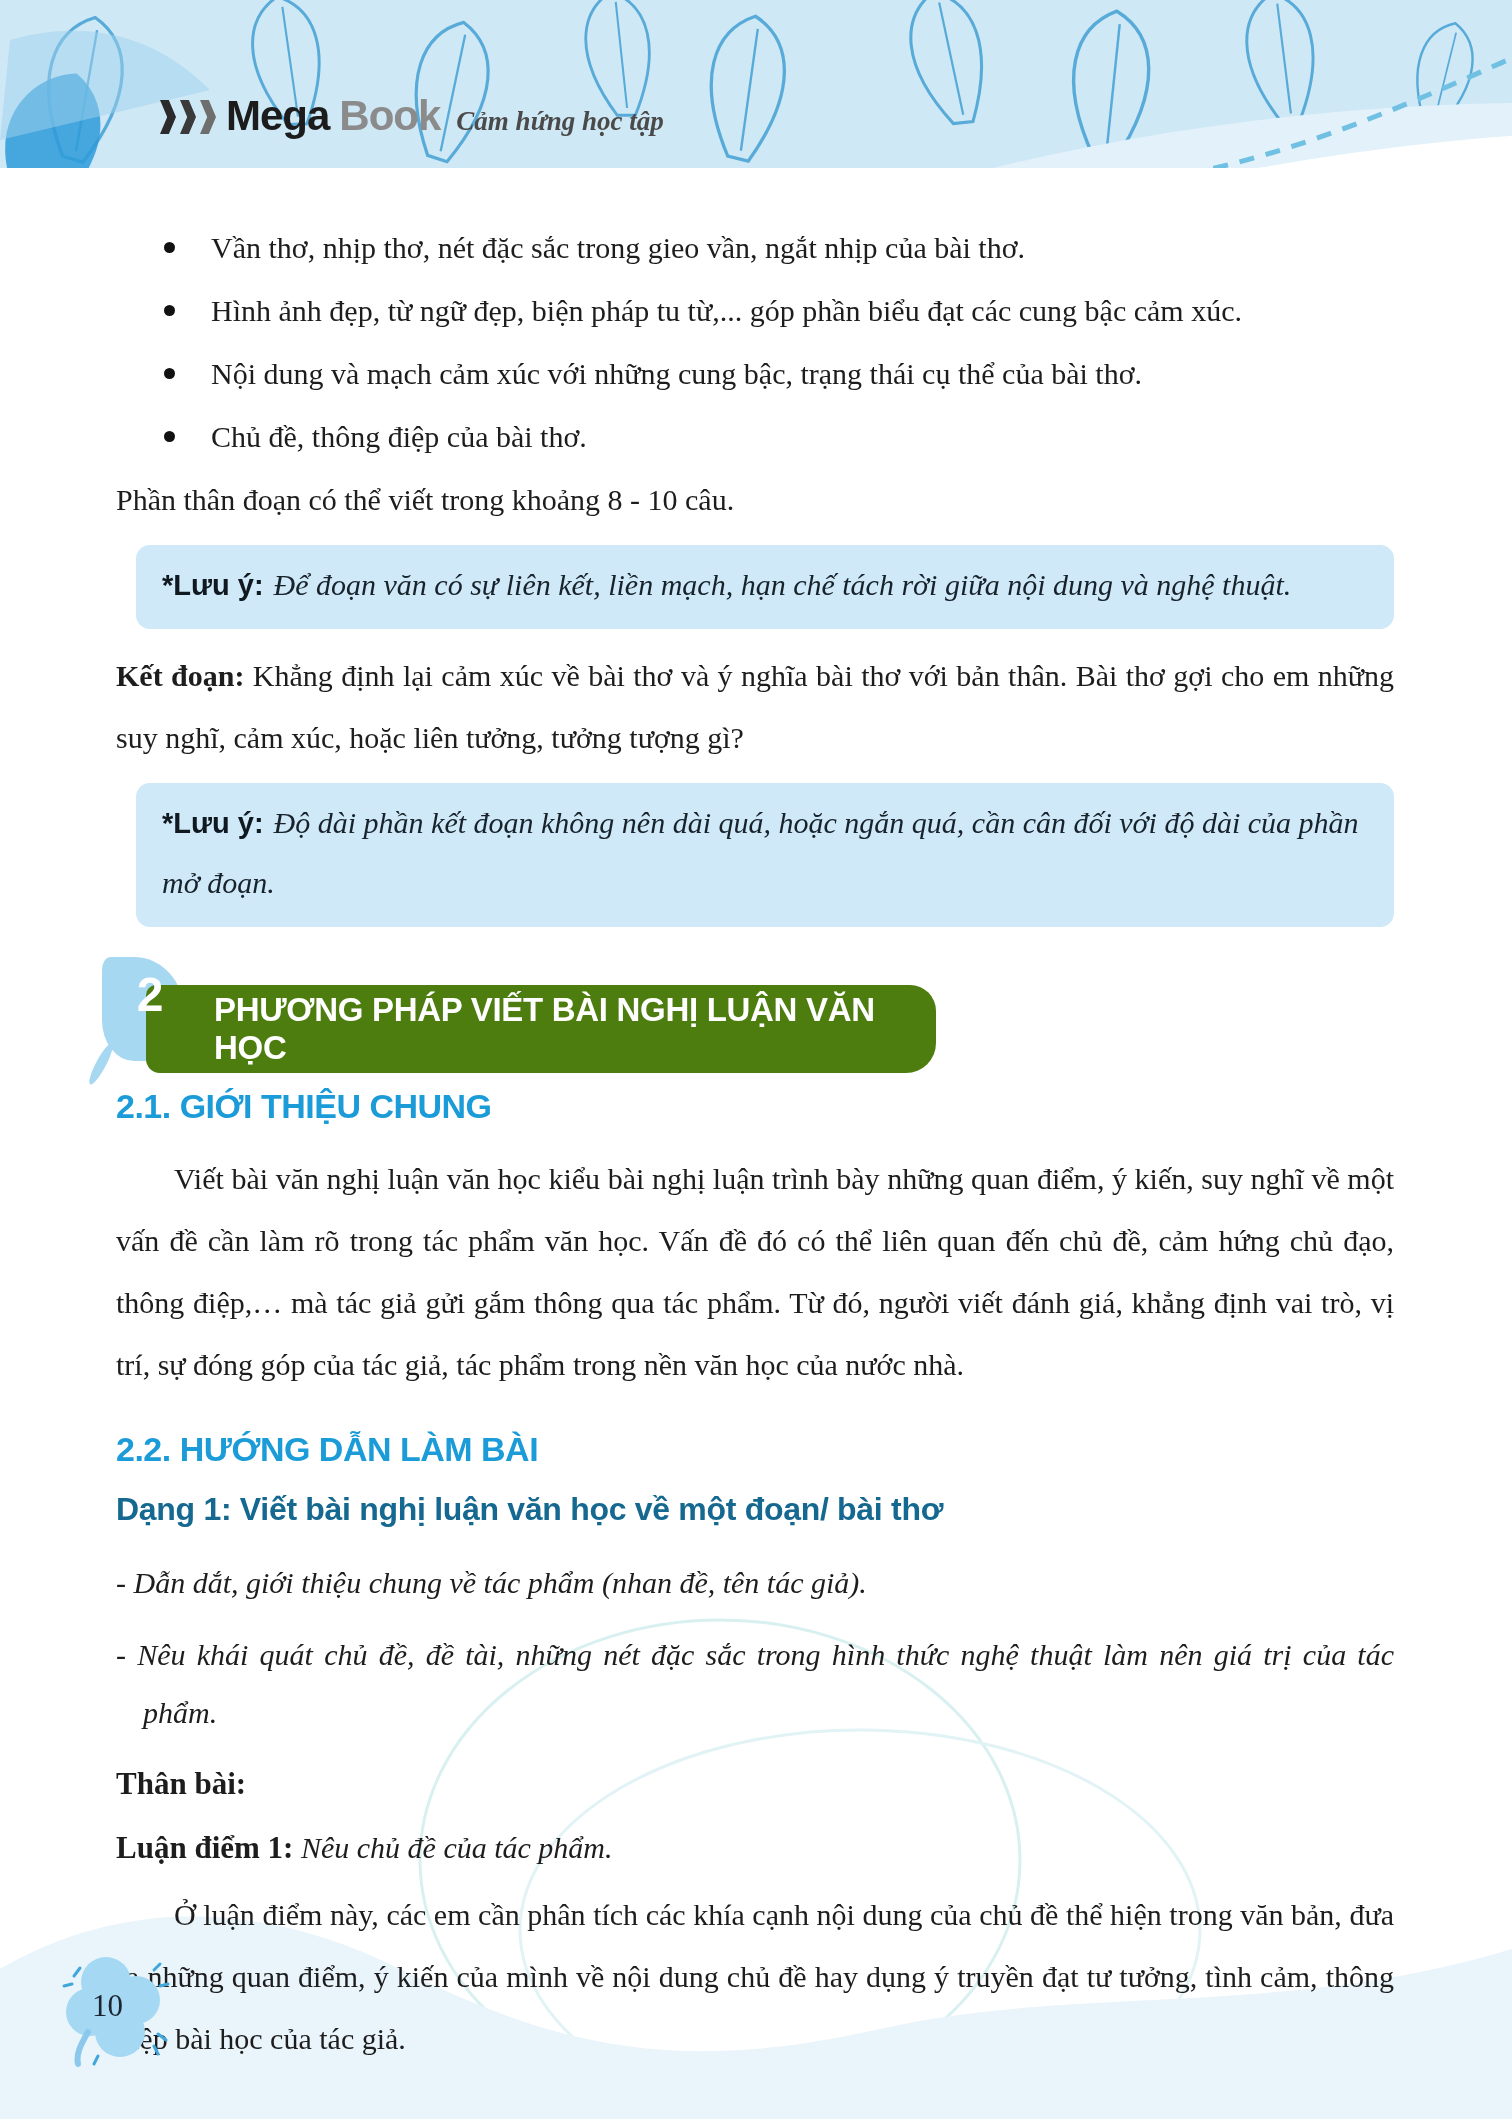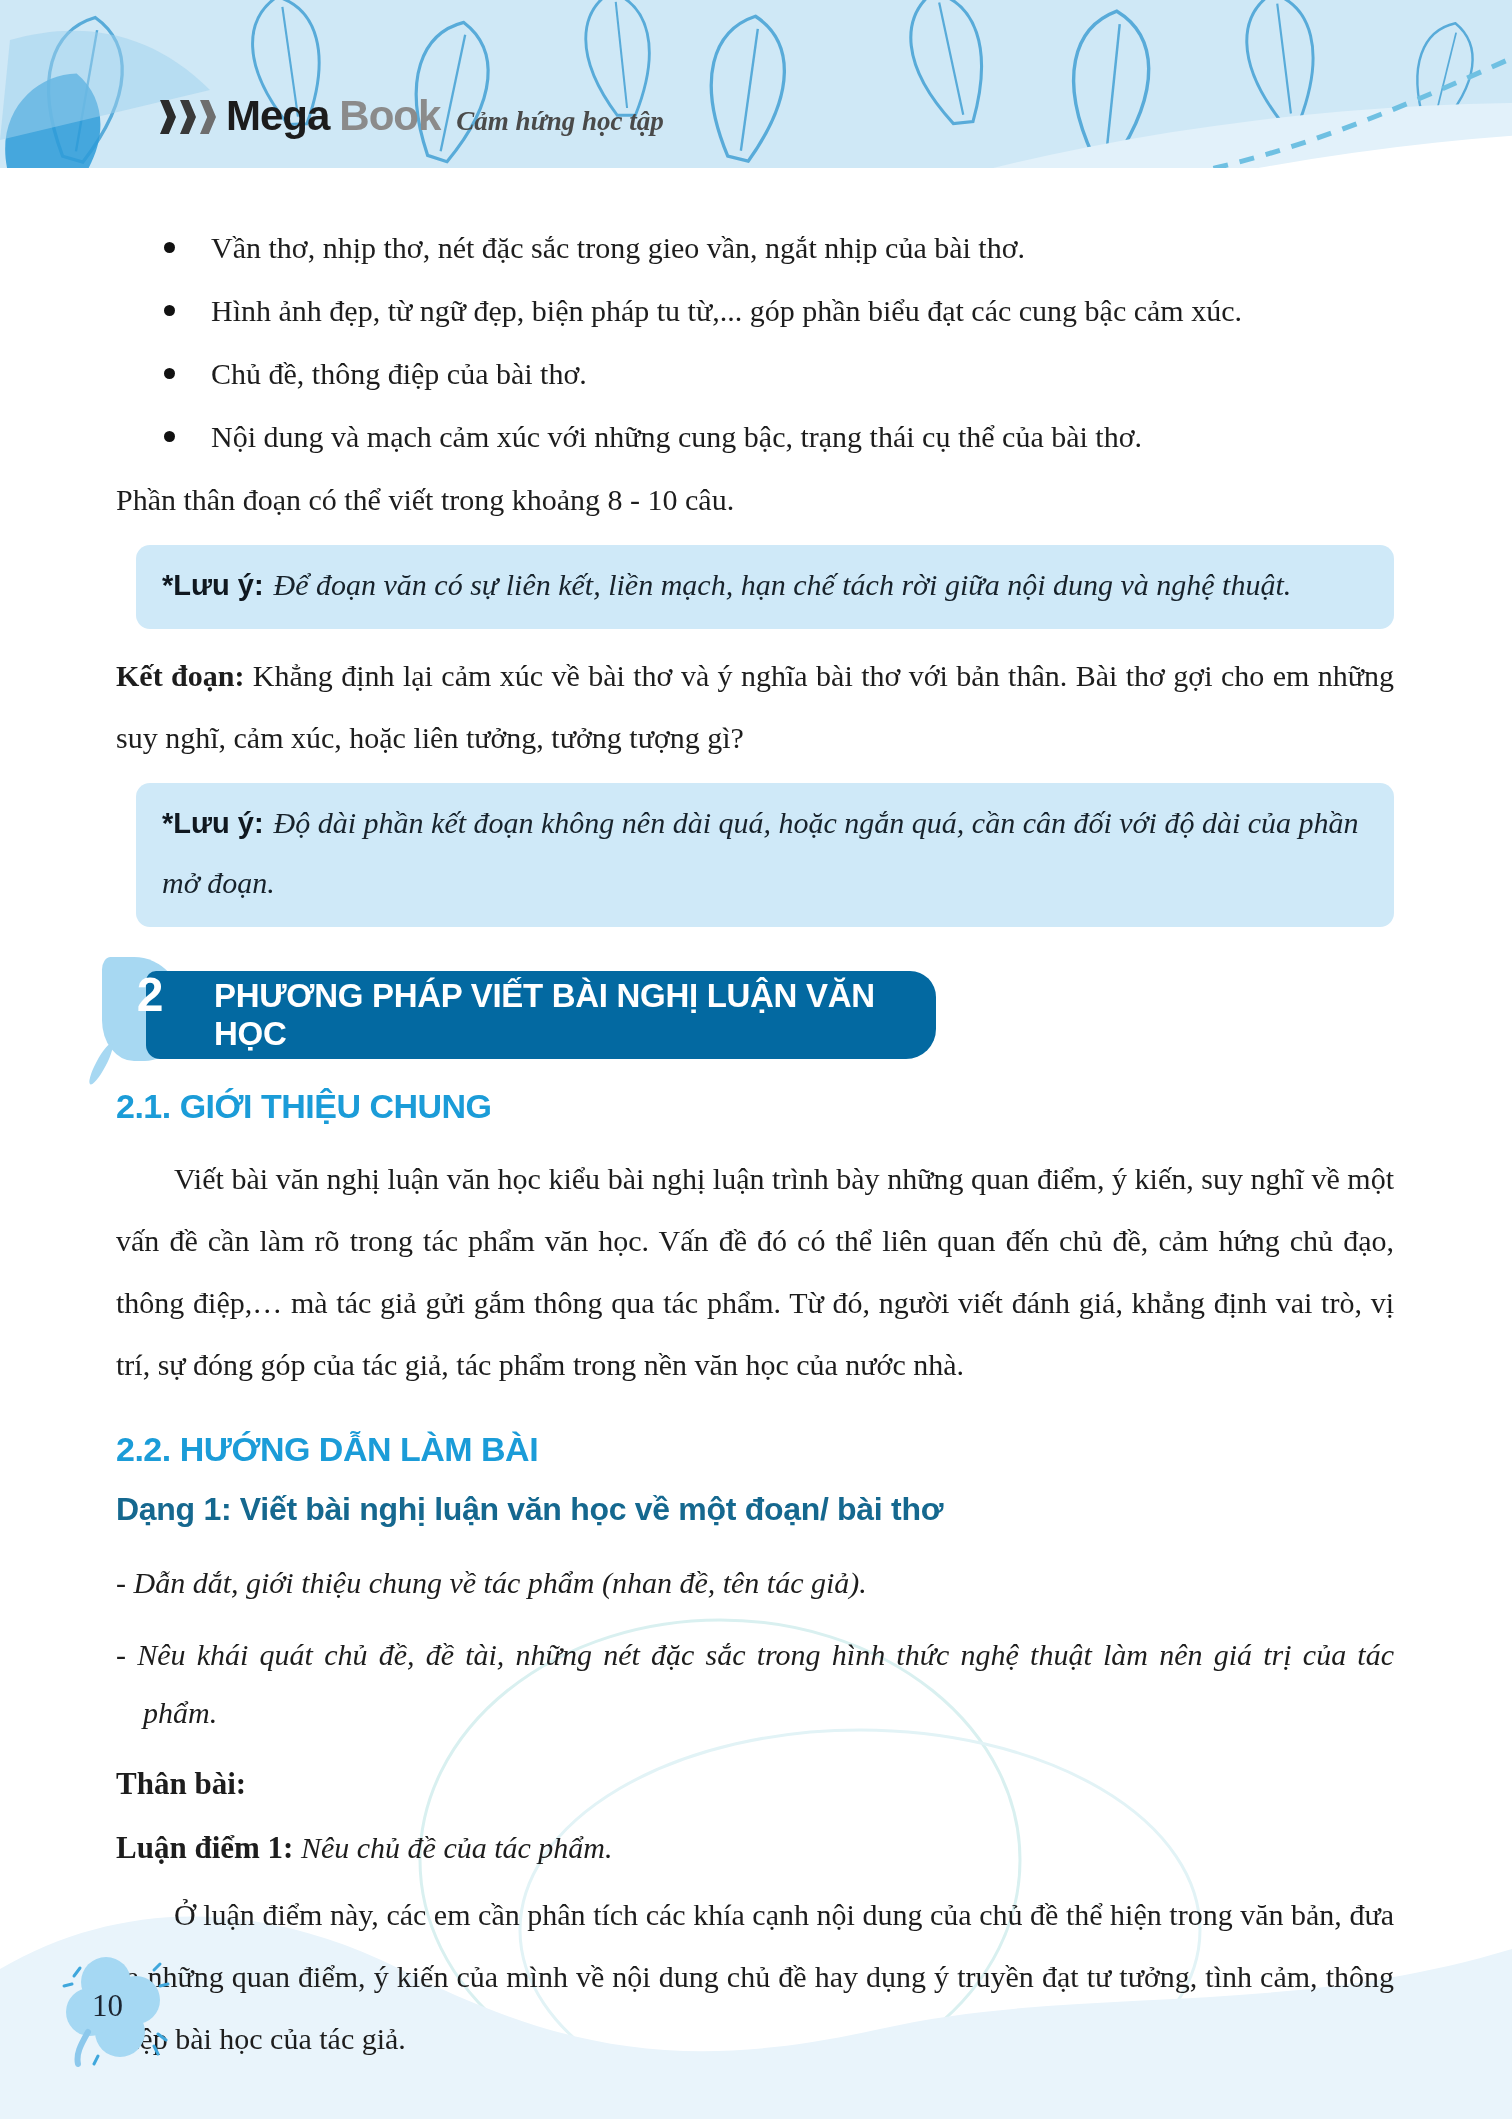--- a/index.html
+++ b/index.html
@@ -48,21 +48,21 @@
   .indent { text-indent:58px; }
 
   
   .sec-banner { position:relative; margin:30px 0 18px -14px; height:112px; }
   .sec-leaf { position:absolute; left:0; top:0; width:82px; height:104px; background:#a7d8f2;
     border-radius:12% 70% 55% 45% / 14% 60% 55% 45%; }
   .sec-leaf::after { content:""; position:absolute; left:-6px; bottom:-26px; width:10px; height:46px;
     background:#a7d8f2; border-radius:50%; transform:rotate(28deg); }
   .sec-num { position:absolute; left:18px; top:10px; width:60px; text-align:center; color:#ffffff;
     font-family:"Liberation Sans","DejaVu Sans",sans-serif; font-weight:700; font-size:48px; z-index:3; }
-  .sec-bar { position:absolute; left:44px; top:14px; height:88px; width:790px; background:#0369a1;
+  .sec-bar { position:absolute; left:44px; top:28px; height:88px; width:790px; background:#4d7c0f;
     border-radius:10px 26px 30px 14px 
     ; z-index:2; display:flex; align-items:center; padding-left:68px; }
   .sec-bar span { color:#ffffff; font-family:"Liberation Sans","DejaVu Sans",sans-serif;
     font-weight:700; font-size:33px; letter-spacing:-0.3px; }
 
   .h-cyan { color:#1b9cd8; font-family:"Liberation Sans","DejaVu Sans",sans-serif;
     font-weight:700; font-size:34px; letter-spacing:-0.5px; margin:26px 0 22px 0; }
   .h-dang { color:#15688f; font-family:"Liberation Sans","DejaVu Sans",sans-serif;
     font-weight:700; font-size:32px; letter-spacing:-0.3px; margin:10px 0 26px 0; }
   .h-bold-serif { font-weight:700; font-size:31px; margin:16px 0 14px 0; }
@@ -129,25 +129,25 @@
     <li>
         <span class="bdot"></span>
         <span>Vần thơ, nhịp thơ, nét đặc sắc trong gieo vần, ngắt nhịp của bài thơ.</span>
       </li>
     <li>
         <span class="bdot"></span>
         <span>Hình ảnh đẹp, từ ngữ đẹp, biện pháp tu từ,... góp phần biểu đạt các cung bậc cảm xúc.</span>
       </li>
     <li>
         <span class="bdot"></span>
+        <span>Nội dung và mạch cảm xúc với những cung bậc, trạng thái cụ thể của bài thơ.</span>
+      </li>
+    <li>
+        <span class="bdot"></span>
         <span>Chủ đề, thông điệp của bài thơ.</span>
-      </li>
-    <li>
-        <span class="bdot"></span>
-        <span>Nội dung và mạch cảm xúc với những cung bậc, trạng thái cụ thể của bài thơ.</span>
       </li>
   </ul>
 
   <p class="plain-line">Phần thân đoạn có thể viết trong khoảng 8 - 10 câu.</p>
 
   <div class="notebox">
     <span class="note-label">*Lưu ý:</span><span>Để đoạn văn có sự liên kết, liền mạch, hạn chế tách rời giữa nội dung và nghệ thuật.</span>
   </div>
 
   <p class="para">

